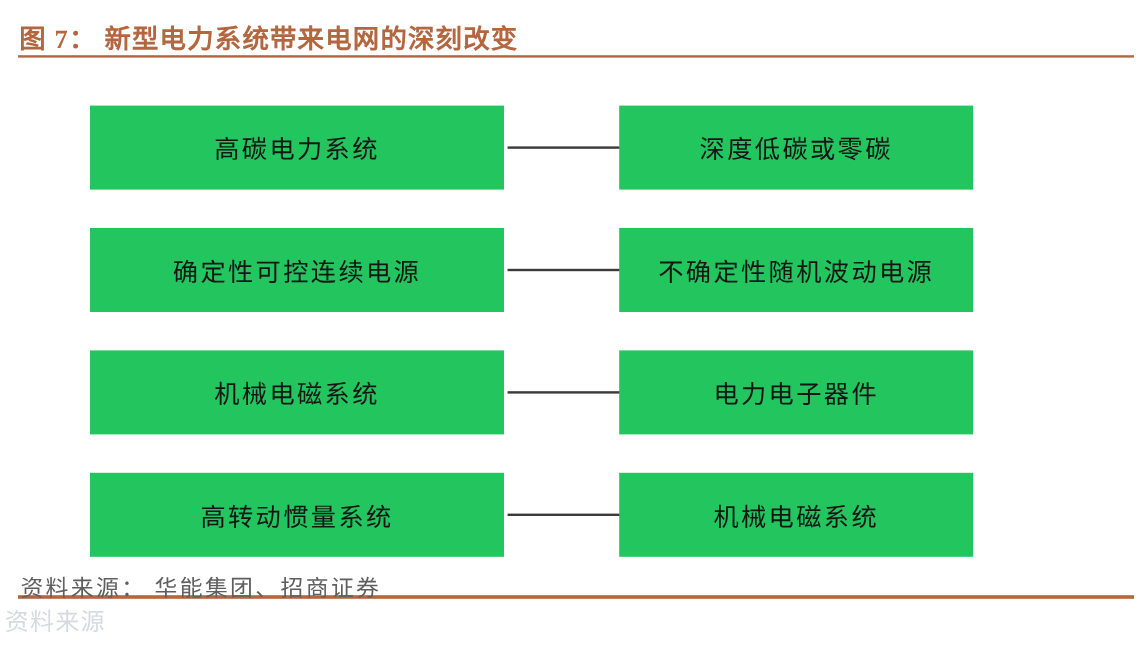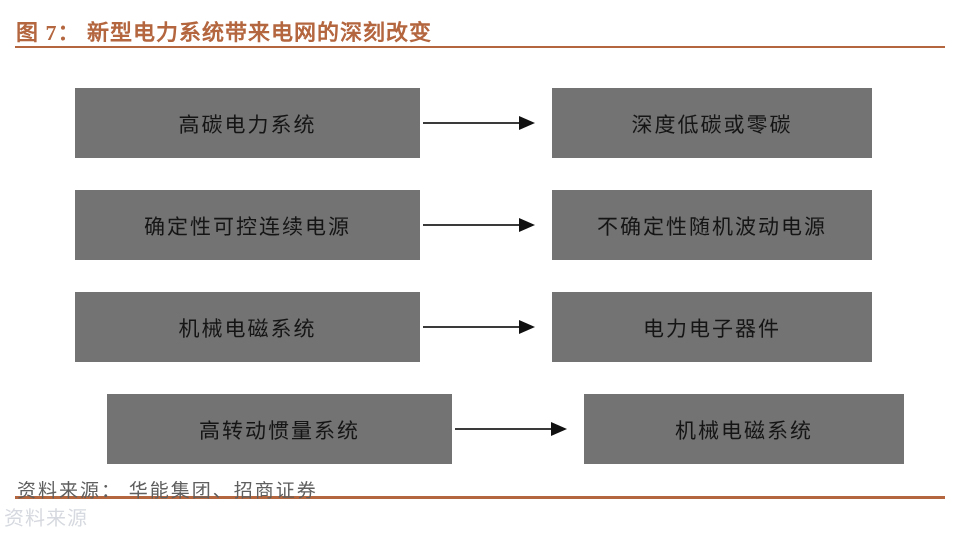--- a/index.html
+++ b/index.html
@@ -51,37 +51,37 @@
     position: absolute;
     left: 0;
     top: 88px;
     width: 957px;
   }
   .row {
     position: relative;
     height: 70px;
     margin-bottom: 32px;
   }
-  .row:last-child { margin-bottom: 0; margin-left: 32px; }
+  .row:last-child { margin-bottom: 0; }
 
   .node {
     position: absolute;
     top: 0;
     height: 70px;
-    background: #737373;
+    background: #22c55e;
     display: flex;
     align-items: center;
     justify-content: center;
     color: #151515;
     font-size: 21px;
     letter-spacing: 2px;
     font-family: "Liberation Serif", "DejaVu Serif", serif;
   }
   .node.left  { left: 75px;  width: 345px; }
-  .node.right { left: 552px; width: 320px; }
+  .node.right { left: 516px; width: 295px; }
 
   .arrow {
     position: absolute;
     left: 423px;
     top: 28px;
     width: 114px;
     height: 14px;
   }
   .arrow .shaft {
     position: absolute;

